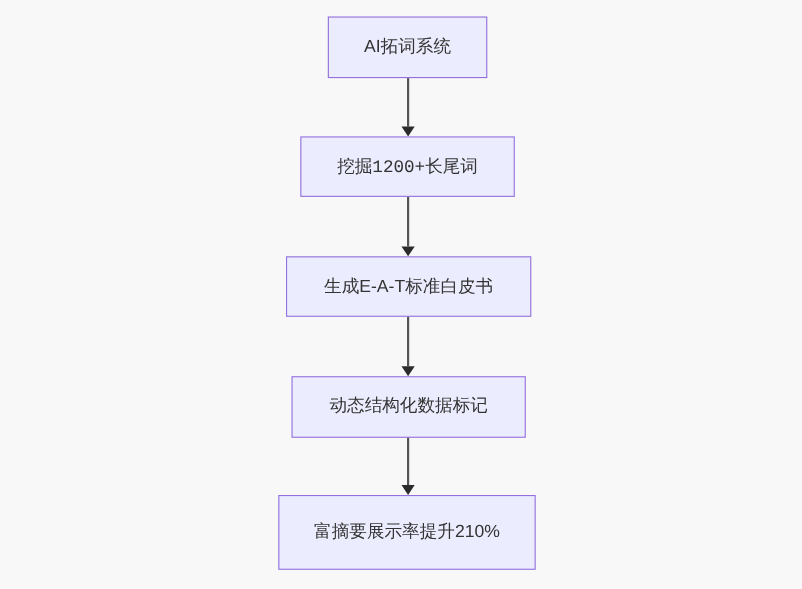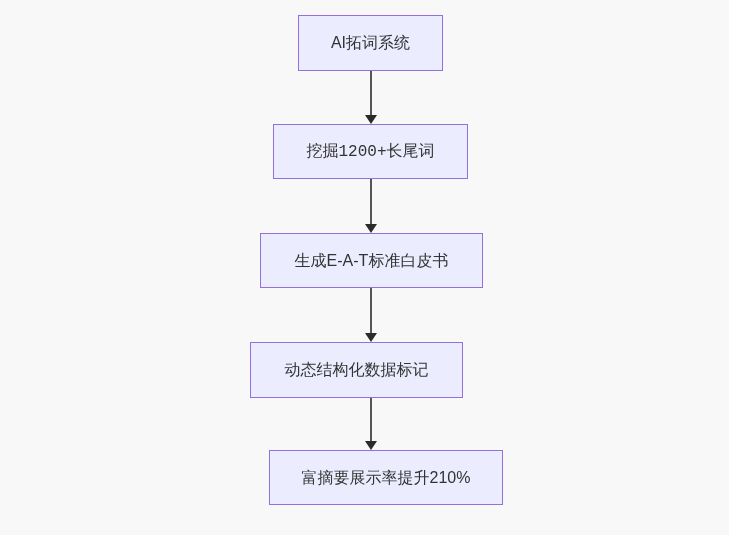--- a/index.html
+++ b/index.html
@@ -30,22 +30,22 @@
     border: 1.5px solid var(--node-border);
     color: var(--node-text);
     font-size: 16px;
     line-height: 1;
     text-align: center;
     white-space: nowrap;
   }
   .n1 { left: 298px; top: 15px;  width: 145px; height: 56px; }
   .n2 { left: 273px; top: 124px; width: 195px; height: 55px; font-family: Liberation Mono, monospace; }
   .n3 { left: 260px; top: 233px; width: 223px; height: 55px; text-align: center; }
-  .n4 { left: 250px; top: 342px; width: 213px; height: 56px; }
-  .n5 { left: 253px; top: 450px; width: 234px; height: 55px; margin-left: 16px; }
+  .n4 { left: 265px; top: 342px; width: 213px; height: 56px; }
+  .n5 { left: 253px; top: 450px; width: 234px; height: 68px; }
   .arrow {
     position: absolute;
     left: 364px;
     width: 13px;
     display: flex;
     flex-direction: column;
     align-items: center;
   }
   .arrow .line {
     width: 2px;

